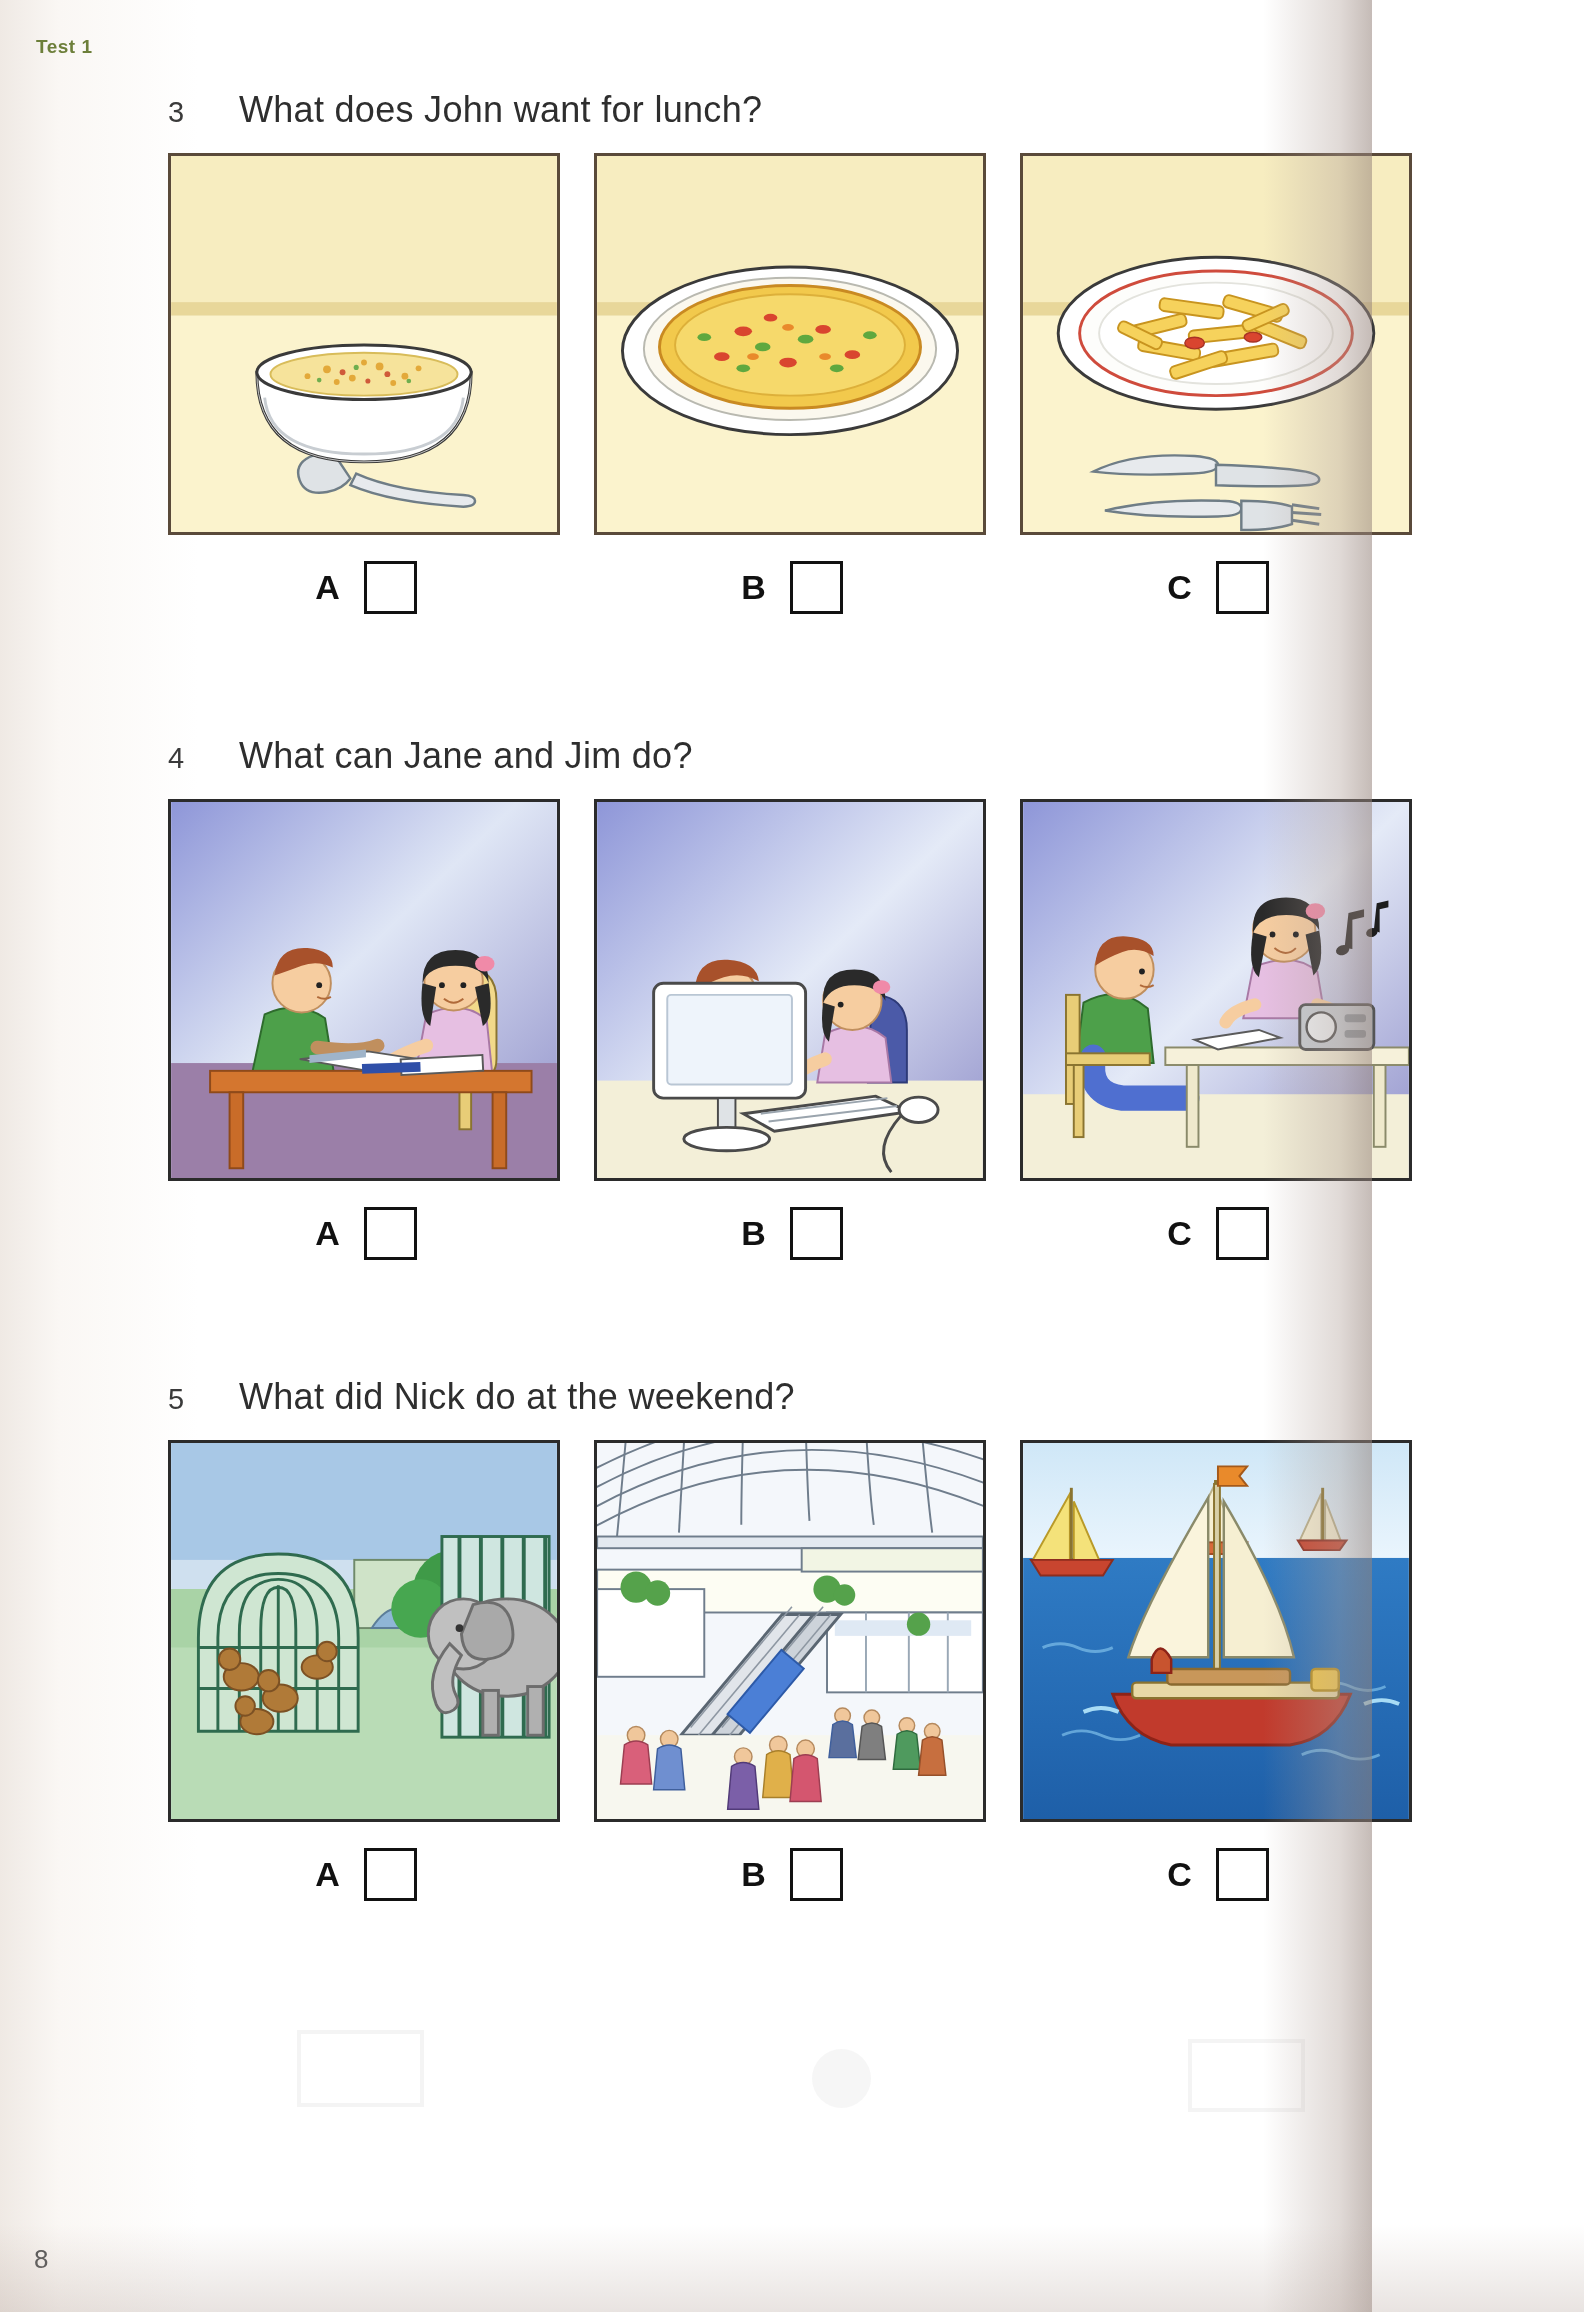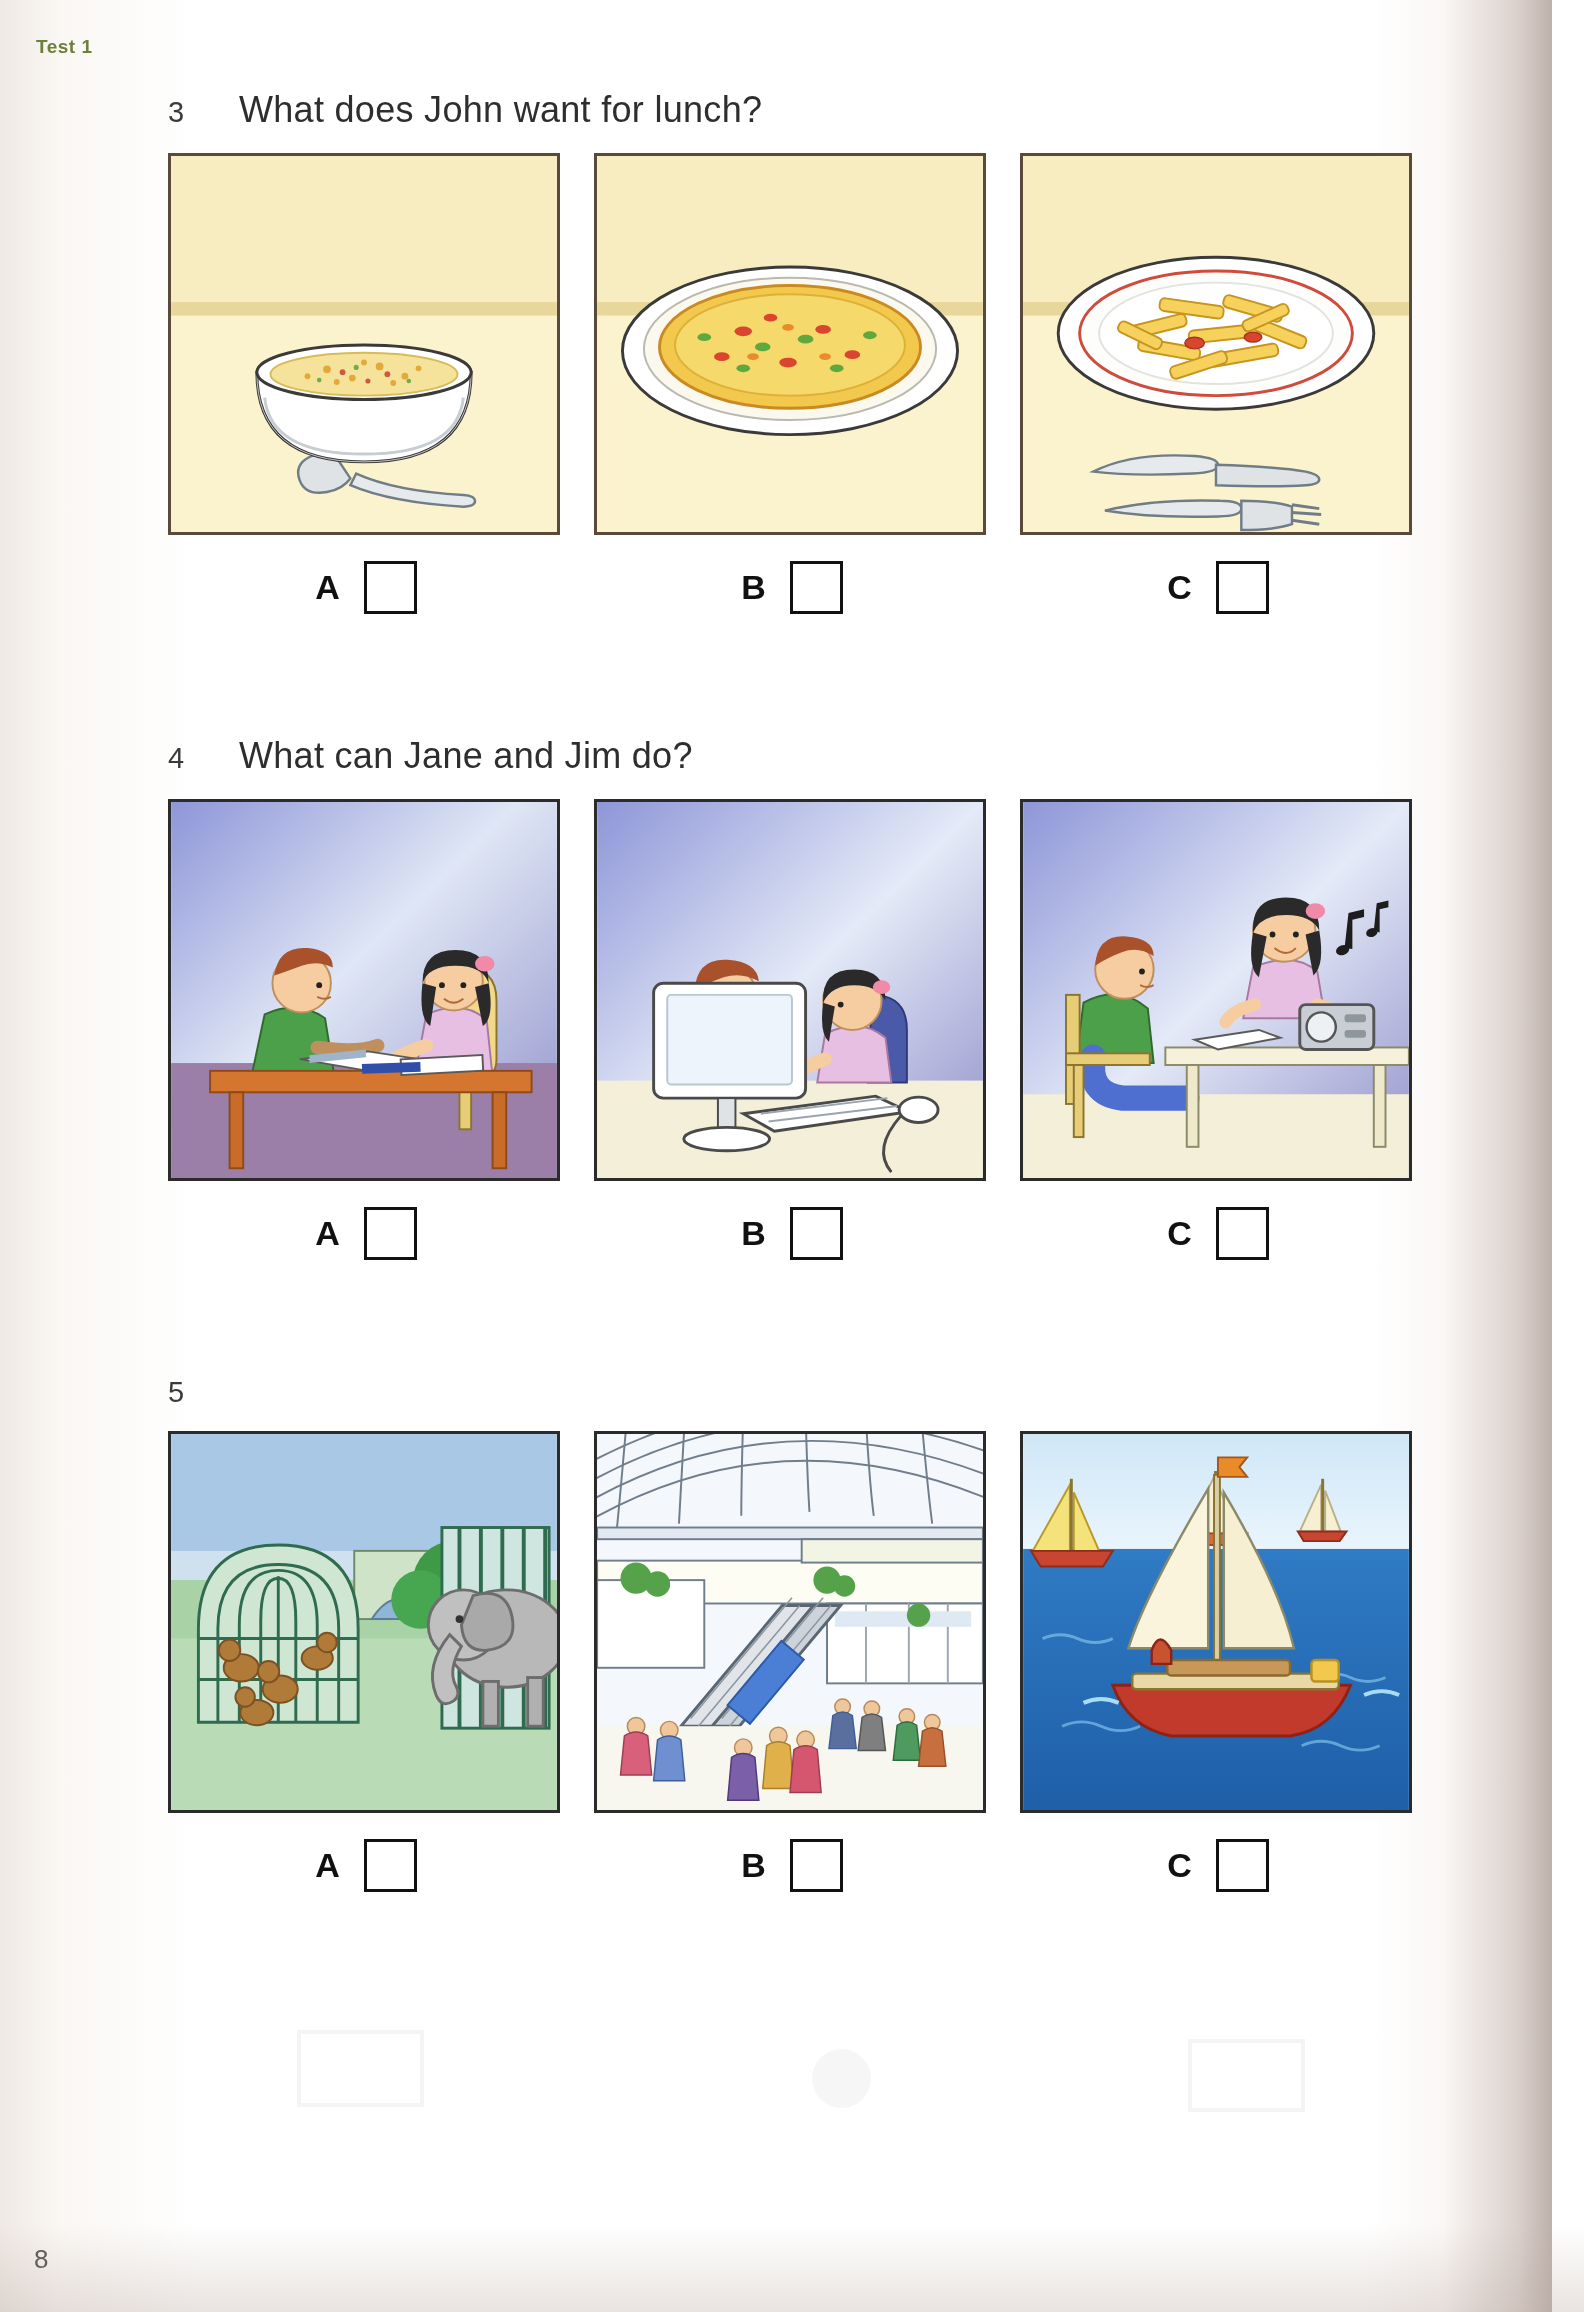--- a/index.html
+++ b/index.html
@@ -11,21 +11,21 @@
     width: 1584px;
     height: 2313px;
     font-family: "Liberation Sans", sans-serif;
     position: relative;
     overflow: hidden;
   }
   
   #page {
     position: absolute;
     left: 0; top: 0;
-    width: 1552px;
+    width: 1372px;
     height: 2313px;
     background:
       linear-gradient(90deg, #efe9e4 0px, #faf7f4 59px, #ffffff 198px, #ffffff 1366px, #f6f1ee 1505px, #e9e1dc 1584px);
   }
   
   #edge-shadow {
     position: absolute;
     right: 0; top: 0;
     width: 109px; height: 2313px;
     background: linear-gradient(90deg, rgba(190,175,168,0) 0%, rgba(175,158,150,0.38) 70%, rgba(150,132,124,0.55) 100%);
@@ -448,20 +448,21 @@
           <span class="checkbox"></span>
         </div>
       </div>
 
     </div>
   </div>
 
   <div class="question" style="top: 1376px;">
     <div class="q-head">
       <div class="q-num">5</div>
+      <div class="q-text">What did Nick do at the weekend?</div>
     </div>
     <div class="options">
 
       <div class="option">
         <div class="pic">
           <svg viewBox="0 0 396 386" xmlns="http://www.w3.org/2000/svg">
             <rect x="0" y="0" width="396" height="386" fill="#cfe0ef"></rect>
             <rect x="0" y="0" width="396" height="120" fill="#a8c8e6"></rect>
             <rect x="0" y="150" width="396" height="236" fill="#b9dcb6"></rect>
             <path d="M0 150 L396 150 L396 210 L0 210 Z" fill="#a9d3a6"></path>

